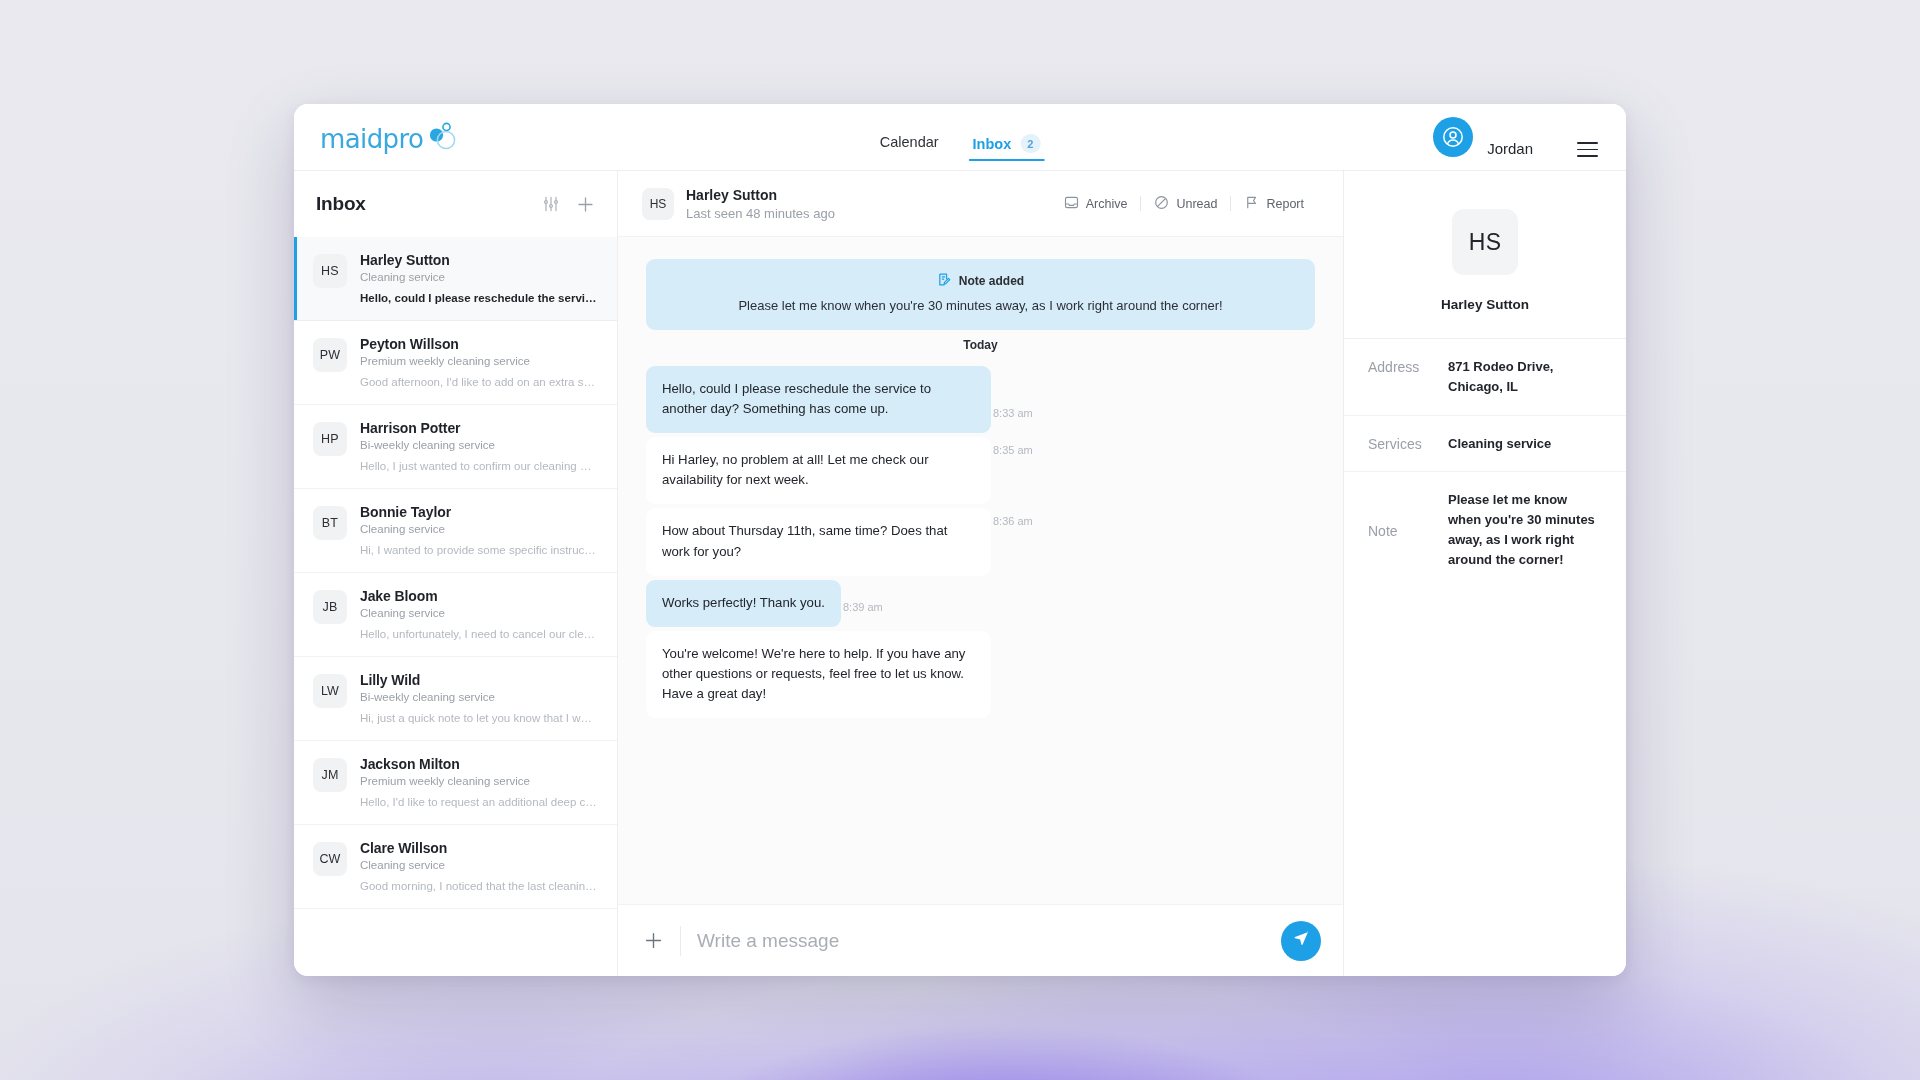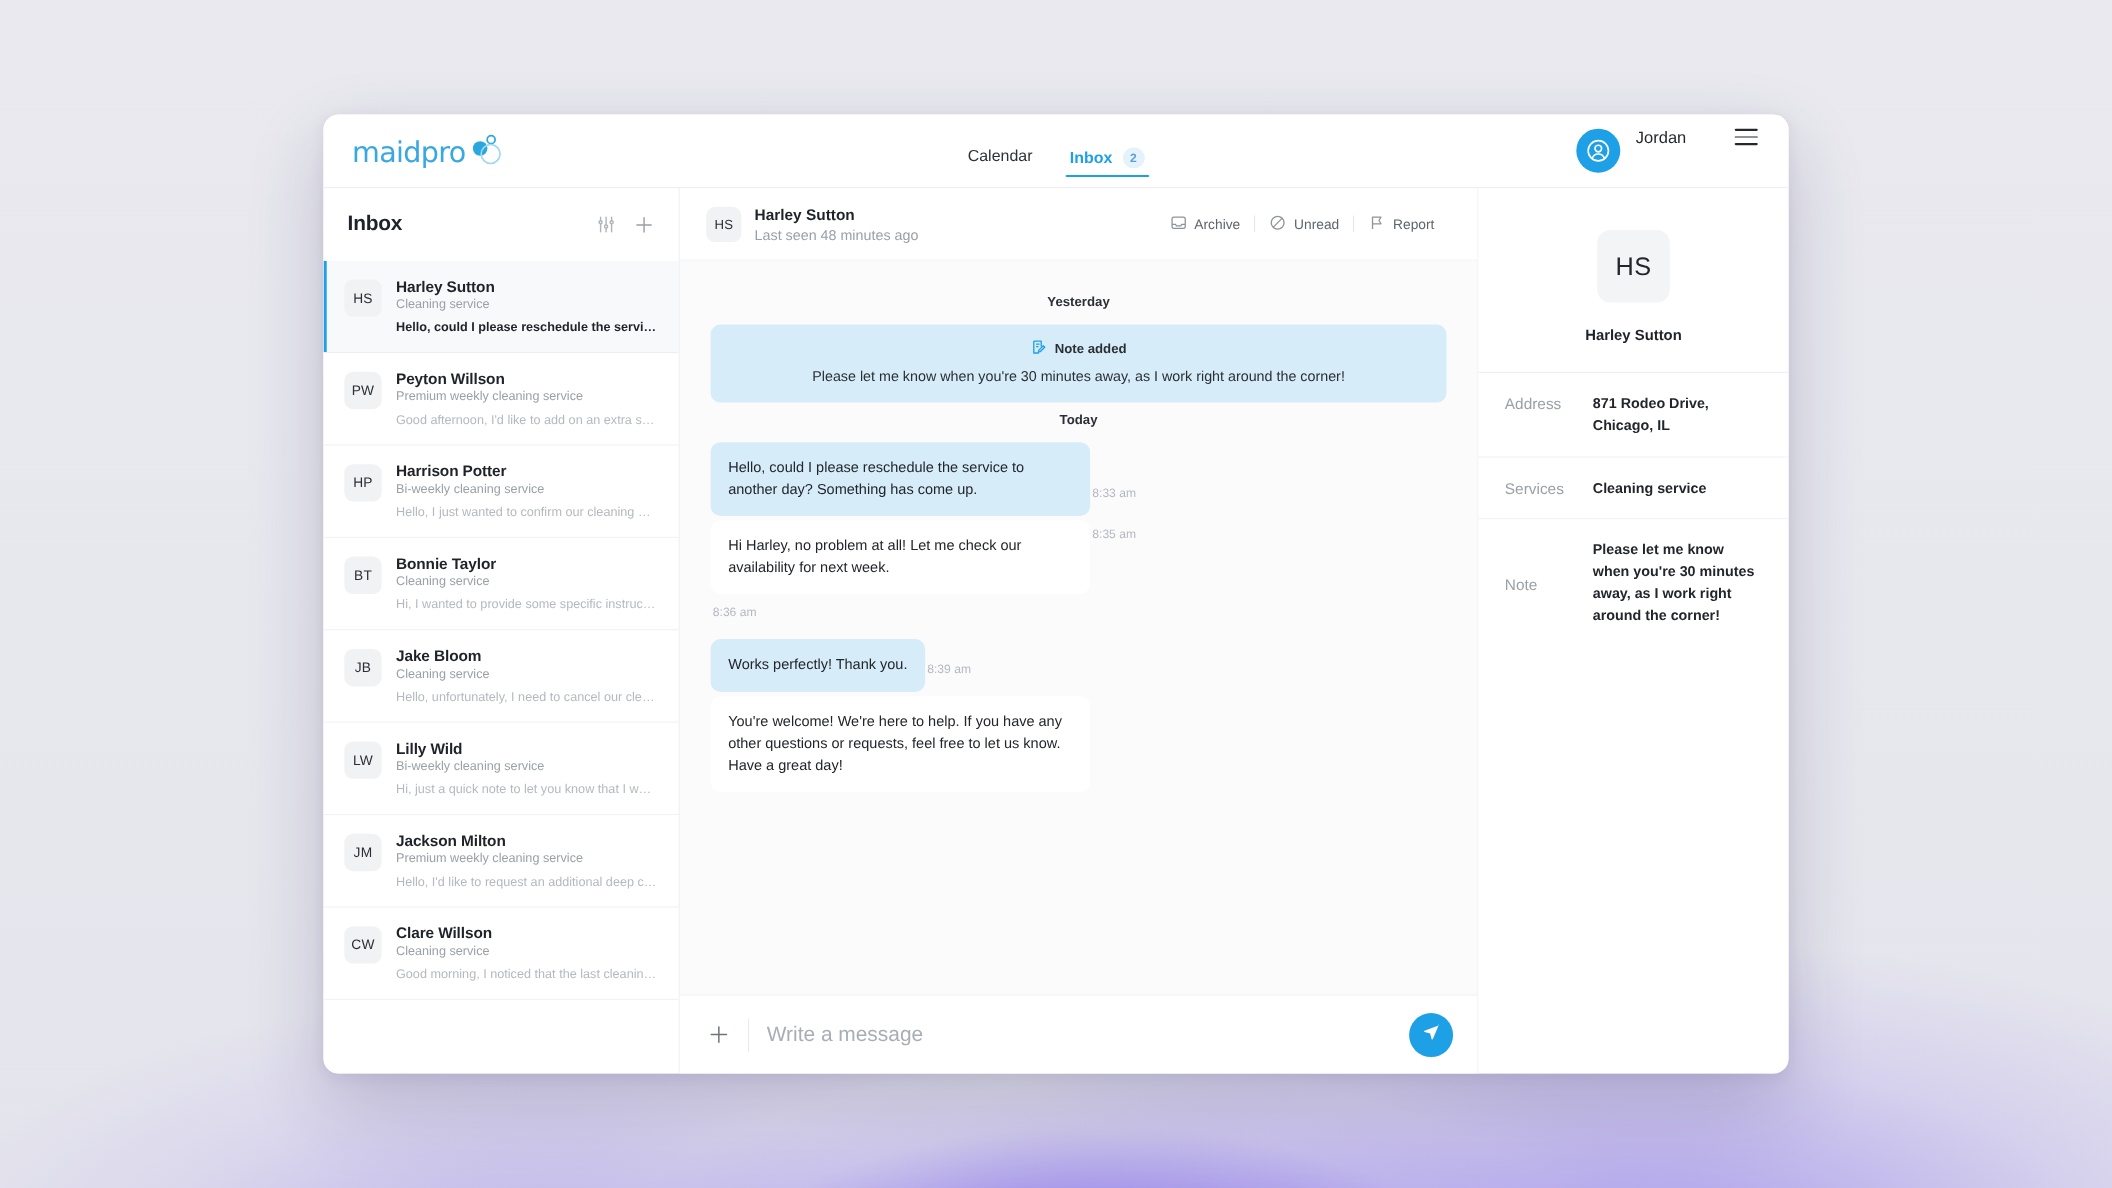--- a/index.html
+++ b/index.html
@@ -59,21 +59,21 @@
     height: 2.5px; background: #1ea0e6; border-radius: 2px;
   }
   .badge {
     background: #e4f2fb; color: #5c9fd0; font-size: 11px; font-weight: 700;
     border-radius: 999px; min-width: 20px; height: 19px;
     display: inline-flex; align-items: center; justify-content: center;
     padding: 0 6px;
   }
 
   .user {
-    margin-left: auto; display: flex; align-items: flex-start; gap: 14px;
+    margin-left: auto; display: flex; align-items: flex-end; gap: 14px;
   }
   .avatar-circle {
     width: 40px; height: 40px; border-radius: 50%;
     background: #1ea0e6; display: flex; align-items: center; justify-content: center;
   }
   .user-name { font-size: 15px; color: #24282e; font-weight: 400; }
   .hamburger { margin-left: 30px; display: flex; flex-direction: column; gap: 5px; cursor: pointer; }
   .hamburger span { display: block; width: 21px; height: 1.7px; background: #24282e; border-radius: 2px; }
 
   
@@ -374,21 +374,20 @@
               <svg width="15" height="15" viewBox="0 0 16 16" fill="none" stroke="#8d939b" stroke-width="1.25" stroke-linejoin="round">
                 <path d="M4 14V2.6h8.2l-2 3.2 2 3.2H4"></path>
               </svg>
             </span>
             <span>Report</span>
           </span>
         </span>
       </div>
 
       <div class="chat-scroll">
-        <div class="daysep">Yesterday</div>
         <div class="note-banner">
           <div class="note-head">
             <span>
               <svg width="15" height="15" viewBox="0 0 16 16" fill="none" stroke="#1ea0e6" stroke-width="1.3" stroke-linejoin="round">
                 <path d="M3 2.2h7.2v5.4"></path>
                   <path d="M3 2.2v11.6h5"></path>
                 <path d="M5.2 5.2h3.4M5.2 7.6h2.4"></path>
                 <path d="M13.6 8.2 9.4 12.4l-1.9.5.5-1.9 4.2-4.2z"></path>
               </svg>
             </span>
@@ -400,20 +399,21 @@
         <div id="msgs">
             <div class="msg-row in">
               <div class="bubble">Hello, could I please reschedule the service to another day? Something has come up.</div>
               <div class="ts">8:33 am</div>
             </div>
             <div class="msg-row out">
               <div class="bubble">Hi Harley, no problem at all! Let me check our availability for next week.</div>
               <div class="ts">8:35 am</div>
             </div>
             <div class="msg-row out">
+              <div class="bubble">How about Thursday 11th, same time? Does that work for you?</div>
               <div class="ts">8:36 am</div>
             </div>
             <div class="msg-row in">
               <div class="bubble">Works perfectly! Thank you.</div>
               <div class="ts">8:39 am</div>
             </div>
             <div class="msg-row out">
               <div class="bubble">You're welcome! We're here to help. If you have any other questions or requests, feel free to let us know. Have a great day!</div>
             </div>
           </div>

